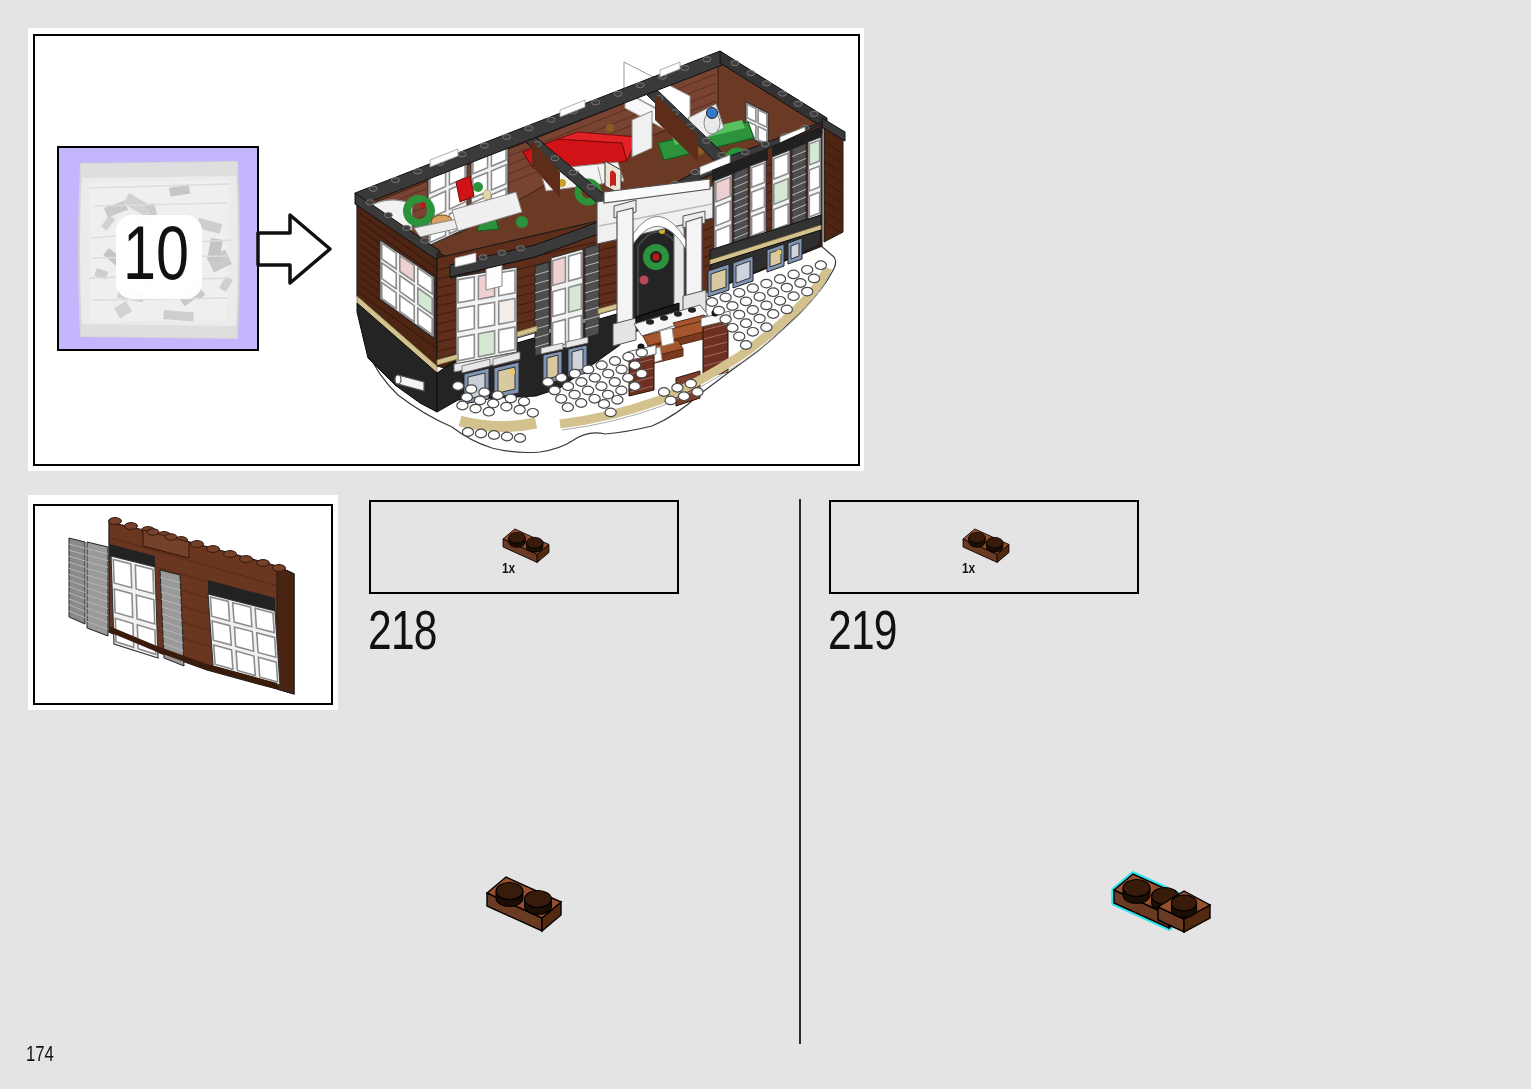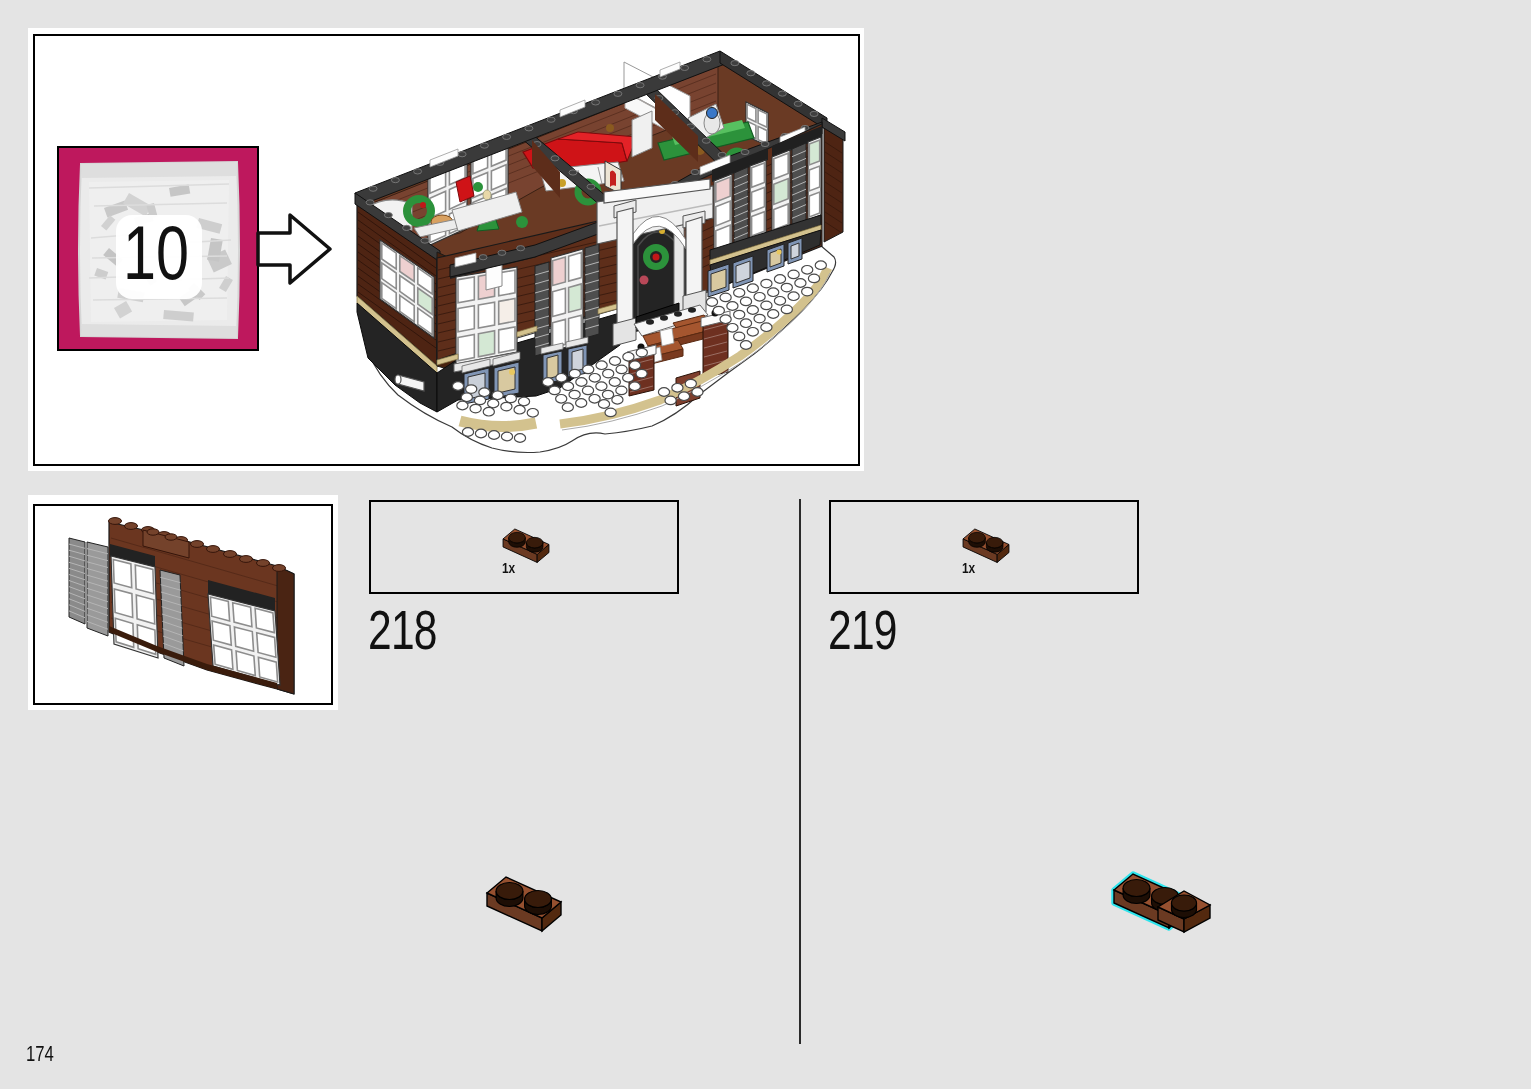--- a/index.html
+++ b/index.html
@@ -8,21 +8,21 @@
   .abs { position:absolute; }
   .stepnum { font-size:56px; color:#111; transform:scaleX(0.76); transform-origin:left top; letter-spacing:-1px; }
 </style>
 </head>
 <body>
 
 <div class="abs" style="left:28px; top:28px; width:836px; height:443px; background:#fff;">
   <div class="abs" style="left:5px; top:6px; width:823px; height:428px; border:2px solid #000;"></div>
 </div>
 
-<div class="abs" style="left:57px; top:146px; width:198px; height:201px; background:#be185d; border:2px solid #000;">
+<div class="abs" style="left:57px; top:146px; width:198px; height:201px; background:#c4b5fd; border:2px solid #000;">
 <svg width="198" height="201" viewBox="0 0 198 201">
 
 <path d="M 22 16 Q 18 100 22 188 L 178 190 Q 182 100 178 14 L 22 16 Z" fill="#ebebeb" stroke="#d5d5d5" stroke-width="2"></path>
 <path d="M 22 16 L 178 14 L 177 28 L 23 30 Z" fill="#dedede"></path>
 <path d="M 23 176 L 177 178 L 178 190 L 22 188 Z" fill="#dedede"></path>
 <path d="M 30 34 L 170 32 L 168 172 L 32 174 Z" fill="#efefef"></path>
 
 <rect x="45" y="60" width="22" height="10" fill="#c9c9c9" transform="rotate(-20 45 60)"></rect>
 <rect x="70" y="45" width="26" height="12" fill="#d2d2d2" transform="rotate(30 70 45)"></rect>
 <rect x="110" y="40" width="20" height="9" fill="#c6c6c6" transform="rotate(-10 110 40)"></rect>

